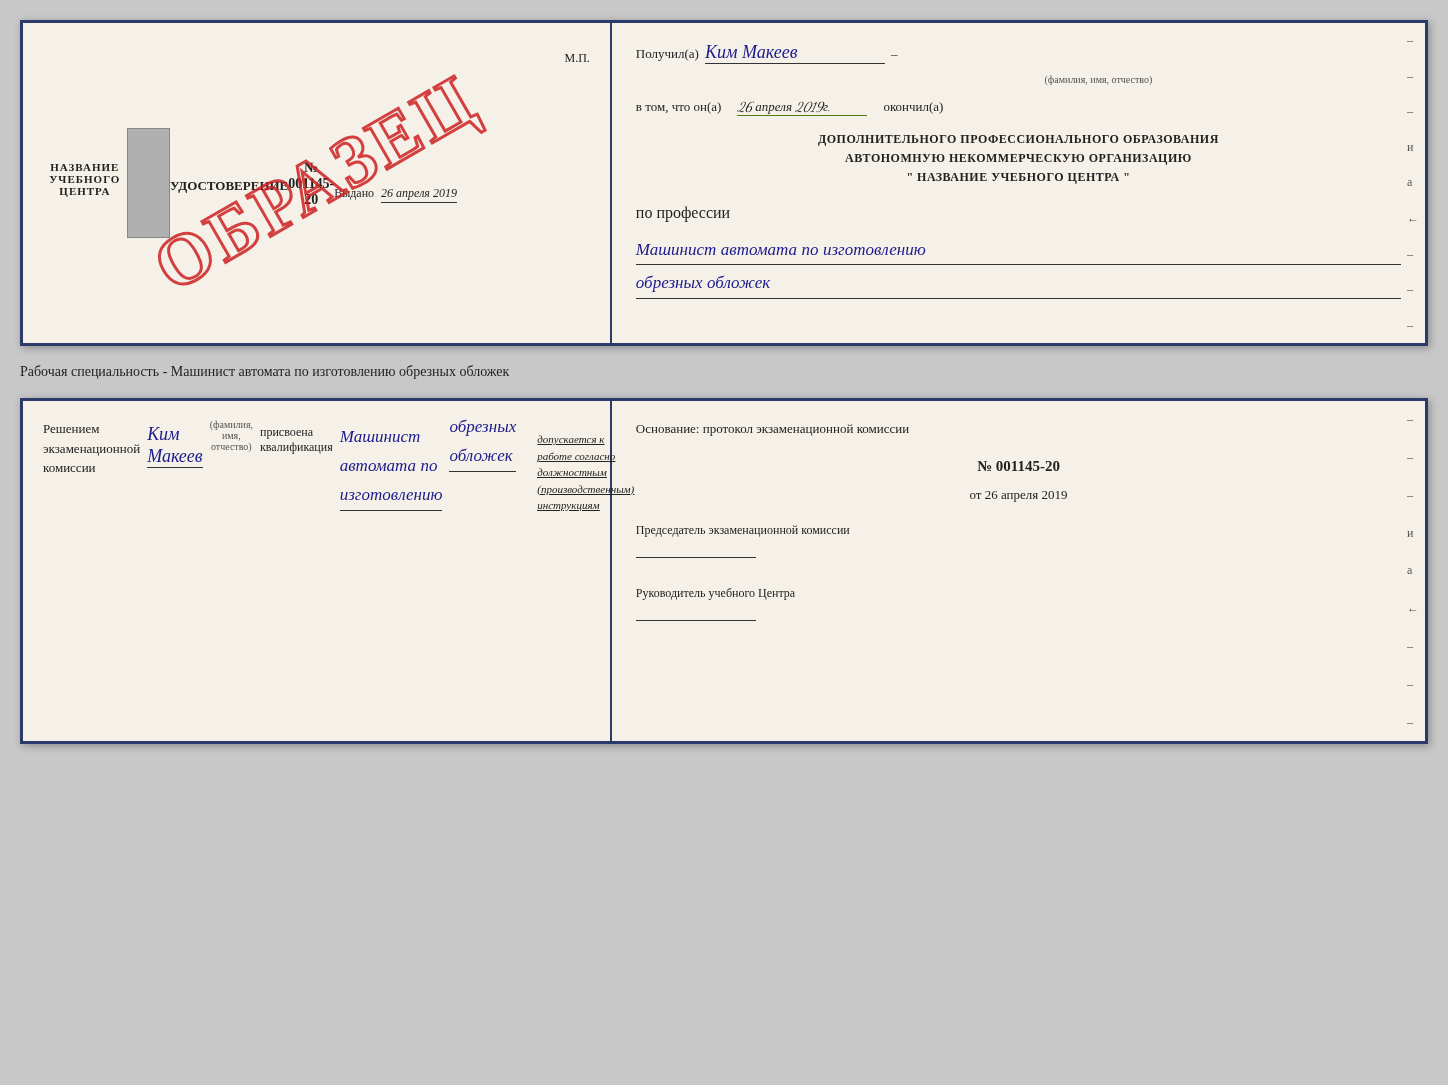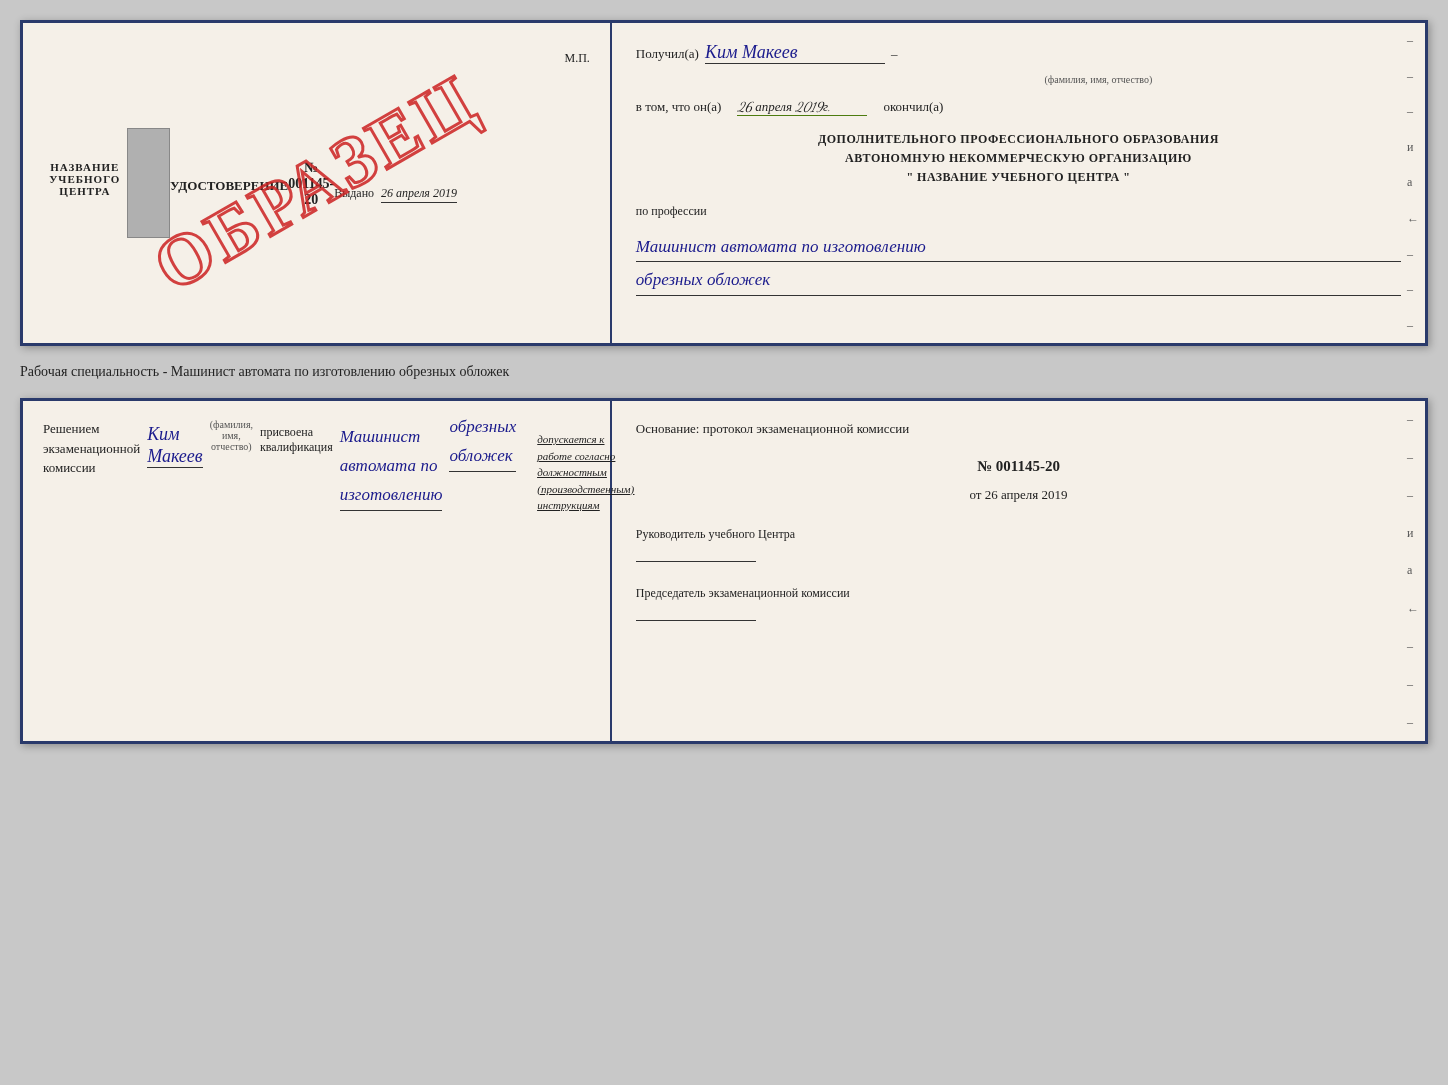--- a/index.html
+++ b/index.html
@@ -179,21 +179,21 @@
       font-size: 12px;
       font-weight: bold;
       letter-spacing: 0.5px;
       text-transform: uppercase;
       line-height: 1.6;
       color: #222;
       margin-top: 4px;
     }
 
     .profession-label {
-      font-size: 12px;
+      font-size: 16px;
       color: #222;
       margin-top: 6px;
     }
 
     .profession-value {
       font-family: 'Dancing Script', cursive, 'Times New Roman', serif;
       font-size: 17px;
       color: #1a1a8c;
       border-bottom: 1px solid #333;
       display: block;
@@ -404,30 +404,30 @@
     </div>
 
     <div class="doc-right">
       <div class="bottom-right-content">Основание: протокол экзаменационной комиссии</div>
       <div class="protocol-num">№ 001145-20</div>
       <div class="protocol-date">
         <span>от</span>
         <span>26 апреля 2019</span>
       </div>
 
+      <div class="signature-block">
+        <div>Председатель экзаменационной комиссии</div>
+        <div class="signature-line"></div>
+      </div>
+
       <div class="signature-block" style="margin-top:14px;">
         <div>Руководитель учебного Центра</div>
         <div class="signature-line"></div>
       </div>
 
-      <div class="signature-block">
-        <div>Председатель экзаменационной комиссии</div>
-        <div class="signature-line"></div>
-      </div>
-
       <div class="right-dashes">
         <span>–</span>
         <span>–</span>
         <span>–</span>
         <span>и</span>
         <span>а</span>
         <span>←</span>
         <span>–</span>
         <span>–</span>
         <span>–</span>

